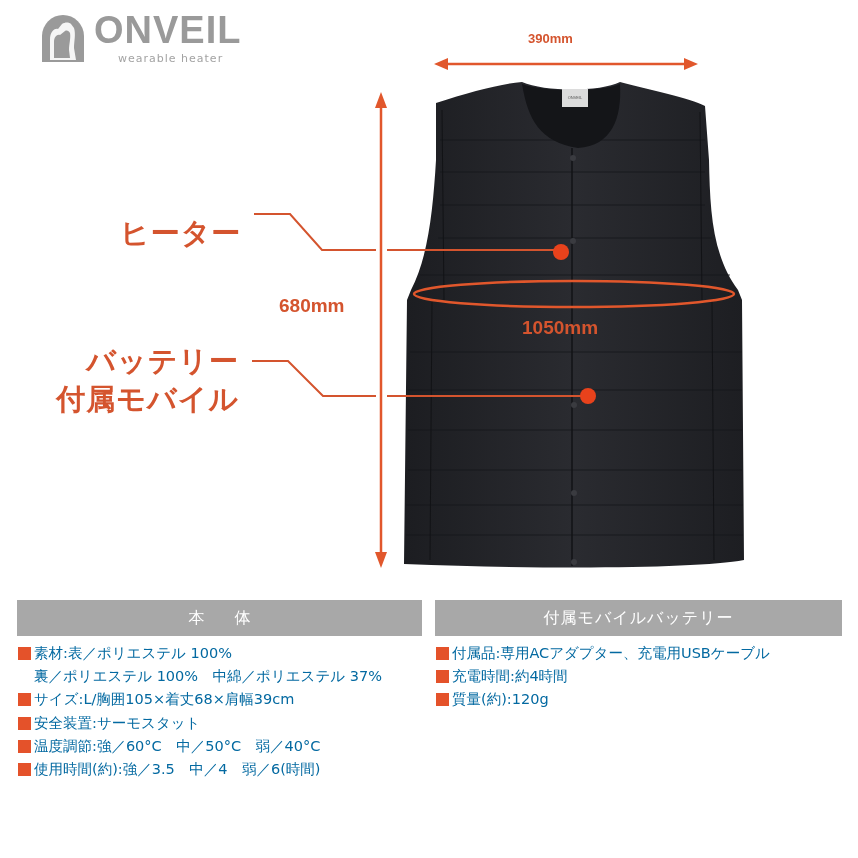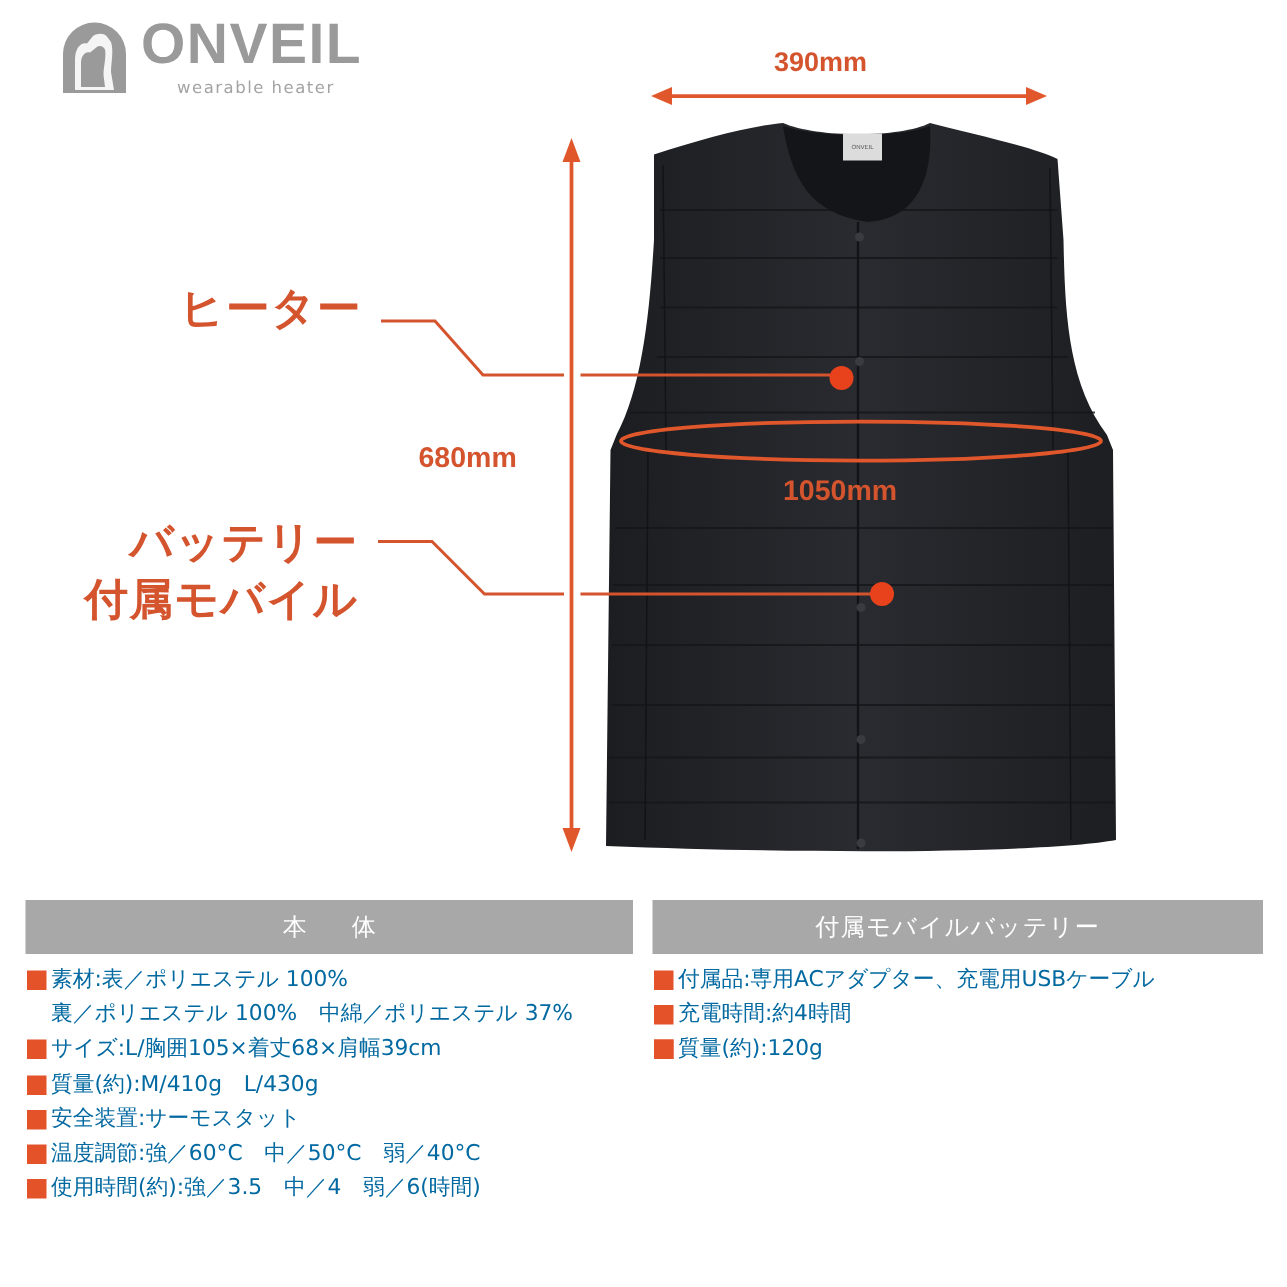--- a/index.html
+++ b/index.html
@@ -10,27 +10,27 @@
   
   .logo { left: 38px; top: 8px; width: 220px; height: 60px; }
   .logo-mark { left: 0; top: 2px; width: 50px; height: 54px; }
   .logo-word { left: 56px; top: 2px; font-family: "Liberation Sans", sans-serif; font-weight: 700;
                font-size: 38px; color: #9a9a9a; letter-spacing: 1px; line-height: 40px; }
   .logo-tag { left: 80px; top: 44px; font-family: "DejaVu Sans", sans-serif; font-size: 11px;
               color: #a3a3a3; letter-spacing: 1px; }
 
   
   .dim-text { color: #d4542e; font-family: "Liberation Sans", sans-serif; font-weight: 700; }
-  .dim-390 { left: 516px; top: 31px; font-size: 18px; }
+  .dim-390 { left: 528px; top: 31px; font-size: 13px; }
   .dim-680 { left: 279px; top: 295px; font-size: 19px; }
   .dim-1050 { left: 522px; top: 317px; font-size: 19px; }
 
   .callout { color: #d4542e; font-weight: 700; font-size: 29px; line-height: 38px; letter-spacing: 1px;
              font-family: "DejaVu Sans", sans-serif; }
-  .callout-heater { left: 120px; top: 186px; }
+  .callout-heater { left: 120px; top: 214px; }
   .callout-battery { left: 54px; top: 342px; text-align: right; width: 185px; }
 
   svg.overlay { position: absolute; left: 0; top: 0; width: 858px; height: 600px; }
 
   
   .panel { top: 600px; }
   .panel-left { left: 17px; width: 405px; }
   .panel-right { left: 435px; width: 407px; }
   .panel-header { height: 36px; background: #a8a8a8; color: #ffffff; font-size: 16px;
                   display: flex; align-items: center; justify-content: center; letter-spacing: 1px; }
@@ -147,24 +147,20 @@
       <span class="bullet"></span>
       <span>素材:表／ポリエステル 100%</span>
       <span class="cont">裏／ポリエステル 100%　中綿／ポリエステル 37%</span>
     </li>
     <li class="spec-item">
       <span class="bullet"></span>
       <span>サイズ:L/胸囲105×着丈68×肩幅39cm</span>
     </li>
     <li class="spec-item">
       <span class="bullet"></span>
-      <span>質量(約):M/410g　L/430g</span>
-    </li>
-    <li class="spec-item">
-      <span class="bullet"></span>
       <span>安全装置:サーモスタット</span>
     </li>
     <li class="spec-item">
       <span class="bullet"></span>
       <span>温度調節:強／60°C　中／50°C　弱／40°C</span>
     </li>
     <li class="spec-item">
       <span class="bullet"></span>
       <span>使用時間(約):強／3.5　中／4　弱／6(時間)</span>
     </li>

